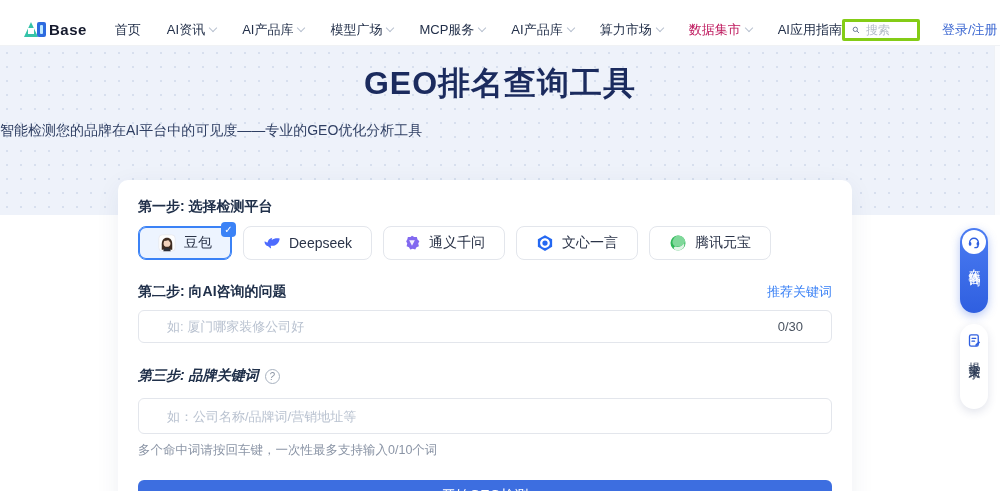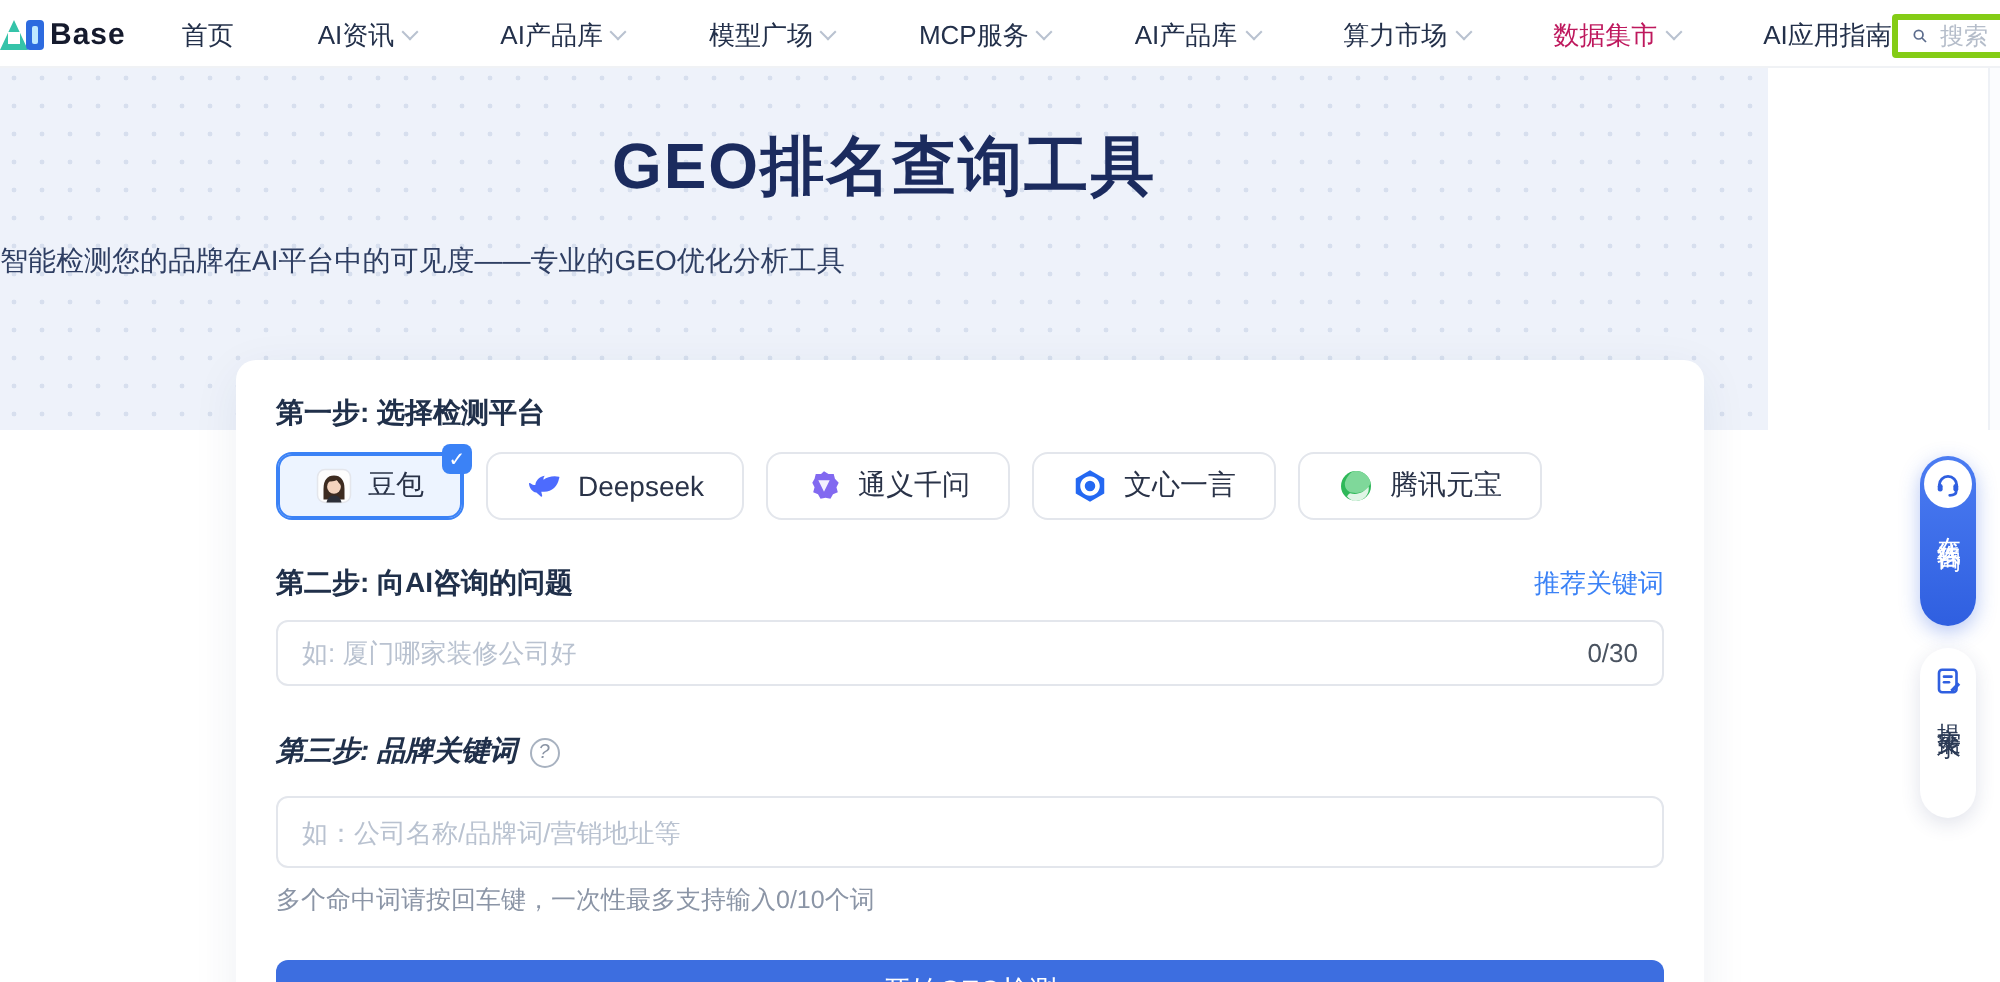--- a/index.html
+++ b/index.html
@@ -1,44 +1,44 @@
 <!DOCTYPE html>
 <html><head>
 <meta charset="utf-8">
 <style>
   * { margin:0; padding:0; box-sizing:border-box; }
   html,body { width:1000px; height:491px; overflow:hidden; background:#fff;
     font-family:"Liberation Sans","DejaVu Sans",sans-serif; }
   .page { position:relative; width:1000px; height:491px; overflow:hidden; }
 
   
-  .navbar { position:absolute; top:2px; left:0; width:1000px; height:32px; background:#fff;
-    border-bottom:1px solid #f0f2f5; display:flex; align-items:center; padding:0 0; z-index:30; }
+  .navbar { position:absolute; top:14px; left:0; width:1000px; height:32px; background:#fff;
+    border-bottom:1px solid #f0f2f5; display:flex; align-items:center; padding:0 24px; z-index:30; }
   .logo { display:flex; align-items:center; gap:3px; margin-right:28px; cursor:pointer; }
   .logo-mark { position:relative; width:22px; height:17px; }
   .logo-a { position:absolute; left:0; top:1px; width:0; height:0;
     border-left:7px solid transparent; border-right:7px solid transparent; border-bottom:15px solid #35c3a9; }
   .logo-a::after { content:""; position:absolute; left:-3px; top:6px; width:6px; height:6px; background:#fff; }
   .logo-i { position:absolute; right:0; top:1px; width:9px; height:15px; background:#2d6bdf; border-radius:2px; }
   .logo-i::after { content:""; position:absolute; left:3px; top:3px; width:2.5px; height:9px; background:#bfe9ff; border-radius:1px; }
   .logo-text { font-size:15px; font-weight:800; color:#151a2d; letter-spacing:.5px; }
-  .nav-items { display:flex; align-items:flex-end; gap:42px; }
+  .nav-items { display:flex; align-items:flex-end; gap:26px; }
   .nav-item { display:flex; align-items:center; gap:5px; font-size:13px; color:#23304a; text-decoration:none; cursor:pointer; white-space:nowrap; }
   .nav-item.disabled { color:#be185d; }
   .caret { width:6px; height:6px; border-right:1.4px solid #b9c2d0; border-bottom:1.4px solid #b9c2d0;
     transform:rotate(45deg); margin-top:-3px; }
   .nav-spacer { flex:1; }
   .search-box { display:flex; align-items:center; gap:6px; width:78px; height:22px;
     border:3px solid #84cc16; border-radius:2px; padding:0 7px; margin-right:22px; background:#fff; }
   .search-box input { border:none; outline:none; width:44px; font-size:12px; color:#333; background:transparent; }
   .search-box input::placeholder { color:#b5bdca; }
   .login-link { font-size:13px; color:#3a66d1; text-decoration:none; cursor:pointer; white-space:nowrap; }
 
   
-  .hero { position:absolute; top:32px; left:0; width:884px; height:183px; background:#eef2fa;
+  .hero { position:absolute; top:32px; left:0; width:1000px; height:183px; background:#eef2fa;
     background-image:radial-gradient(#d7dfee 1.2px, transparent 1.3px); background-size:14px 14px; }
   .hero-title { margin-top:30px; text-align:center; font-size:32px; font-weight:800; color:#1b2b5e; letter-spacing:1px; }
   .hero-subtitle { margin-top:16px; font-size:14px; color:#2f3f63; }
   .scroll-track { position:absolute; top:32px; right:0; width:6px; height:183px; background:#fbfcfe; border-left:1px solid #eef1f6; z-index:5; }
 
   
   .card { position:absolute; left:118px; top:180px; width:734px; height:345px; background:#fff;
     border-radius:10px; box-shadow:0 6px 24px rgba(30,50,100,.07); padding:18px 20px; z-index:10; }
   .step-label { font-size:14px; font-weight:700; color:#20304a; display:flex; align-items:center; gap:6px; }
   .help-icon { width:15px; height:15px; border:1px solid #a8b2c0; border-radius:50%; color:#8a94a4;
@@ -50,21 +50,21 @@
   .platform-btn.selected { border:1px solid #3b82f6; background:#edf4ff; box-shadow:0 0 0 1px #3b82f6 inset; }
   .check-badge { position:absolute; top:-5px; right:-5px; width:15px; height:15px; background:#3b82f6;
     border-radius:4px; color:#fff; font-size:10px; display:flex; align-items:center; justify-content:center; }
   .p-icon { width:18px; height:18px; display:inline-flex; }
   .p-icon svg { width:18px; height:18px; }
 
   .row-between { display:flex; align-items:center; justify-content:space-between; margin-top:23px; }
   .rec-link { font-size:13px; color:#3b82f6; text-decoration:none; cursor:pointer; }
 
   .field { margin-top:9px; height:33px; border:1px solid #e3e6ec; border-radius:6px; display:flex;
-    align-items:center; padding:0 12px; background:#fff; }
+    align-items:center; padding:0 28px; background:#fff; }
   .field input { flex:1; border:none; outline:none; font-size:13px; color:#333; background:transparent; }
   .field input::placeholder { color:#b9c2d0; }
   .counter { font-size:13px; color:#4a5360; margin-left:10px; }
   .field.tall { height:36px; margin-top:13px; }
   .hint { margin-top:8px; font-size:12.5px; color:#8b95a6; }
 
   .submit-btn { margin-top:21px; width:100%; height:31px; background:#3d6ee0; border:none; border-radius:6px;
     color:#fff; font-size:14px; cursor:pointer; display:flex; align-items:center; justify-content:center; }
 
   

